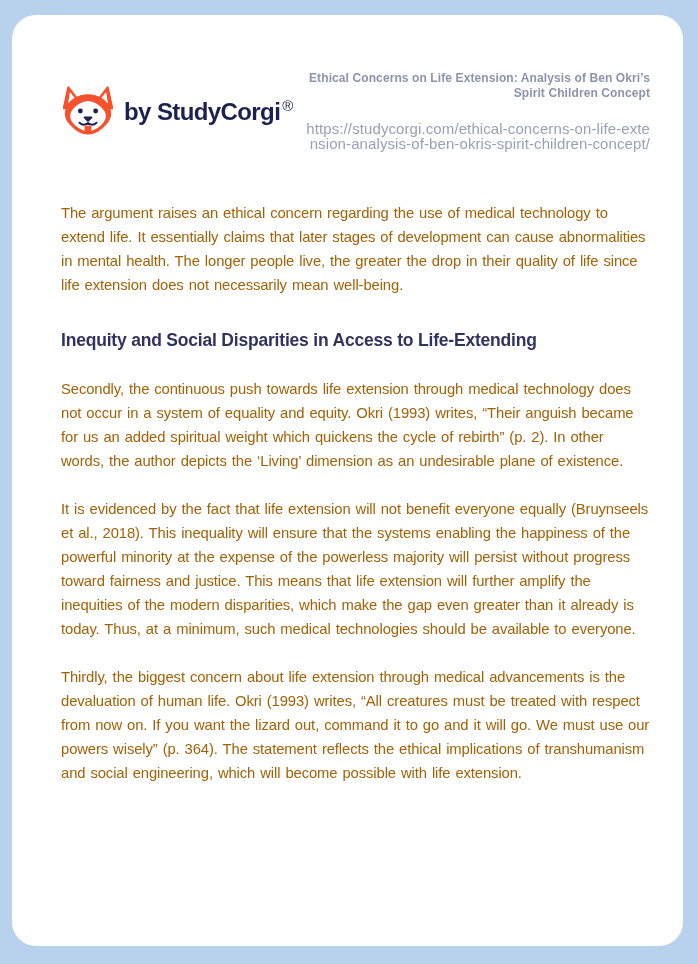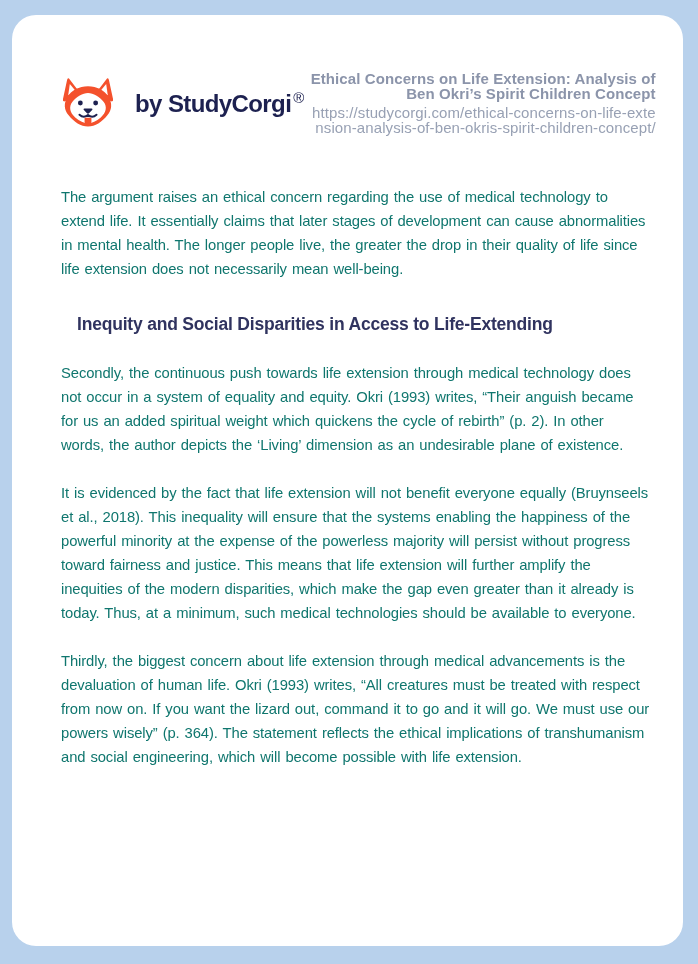--- a/index.html
+++ b/index.html
@@ -26,21 +26,21 @@
   
   .header {
     display: flex;
     justify-content: space-between;
     align-items: center;
     margin-bottom: 50px;
   }
   .brand {
     display: flex;
     align-items: center;
-    gap: 20px;
+    gap: 9px;
     cursor: pointer;
   }
   .brand-text {
     font-size: 24px;
     font-weight: 800;
     color: #1d2150;
     letter-spacing: -0.6px;
     white-space: nowrap;
   }
   .reg-mark {
@@ -49,53 +49,53 @@
     color: #1d2150;
     vertical-align: 9px;
     margin-left: 2px;
   }
   .doc-meta {
     width: 352px;
     text-align: right;
     flex-shrink: 0;
   }
   .doc-title {
-    font-size: 15px;
+    font-size: 12px;
     font-weight: 700;
     line-height: 15px;
     color: #8b94aa;
     letter-spacing: 0.1px;
-    margin-bottom: 4px;
+    margin-bottom: 20px;
   }
   .doc-url {
     font-size: 15px;
     font-weight: 400;
     line-height: 15px;
     color: #98a1b4;
     letter-spacing: 0.1px;
     text-decoration: none;
     display: block;
     word-break: break-all;
   }
   
   .article p {
     font-size: 14.8px;
     line-height: 24px;
-    color: #0f766e;
+    color: #a16207;
     letter-spacing: -0.1px;
     word-spacing: 1px;
     margin-bottom: 24px;
   }
   .article h2 {
     font-size: 17.5px;
     line-height: 26px;
     font-weight: 700;
     color: #30335f;
     letter-spacing: -0.2px;
-    margin: 30px 0 24px 16px;
+    margin: 30px 0 24px 0;
   }
   .corgi-icon { display: block; }
 </style>
 </head>
 <body>
 
 <div class="card">
 
   <div class="header">
 

